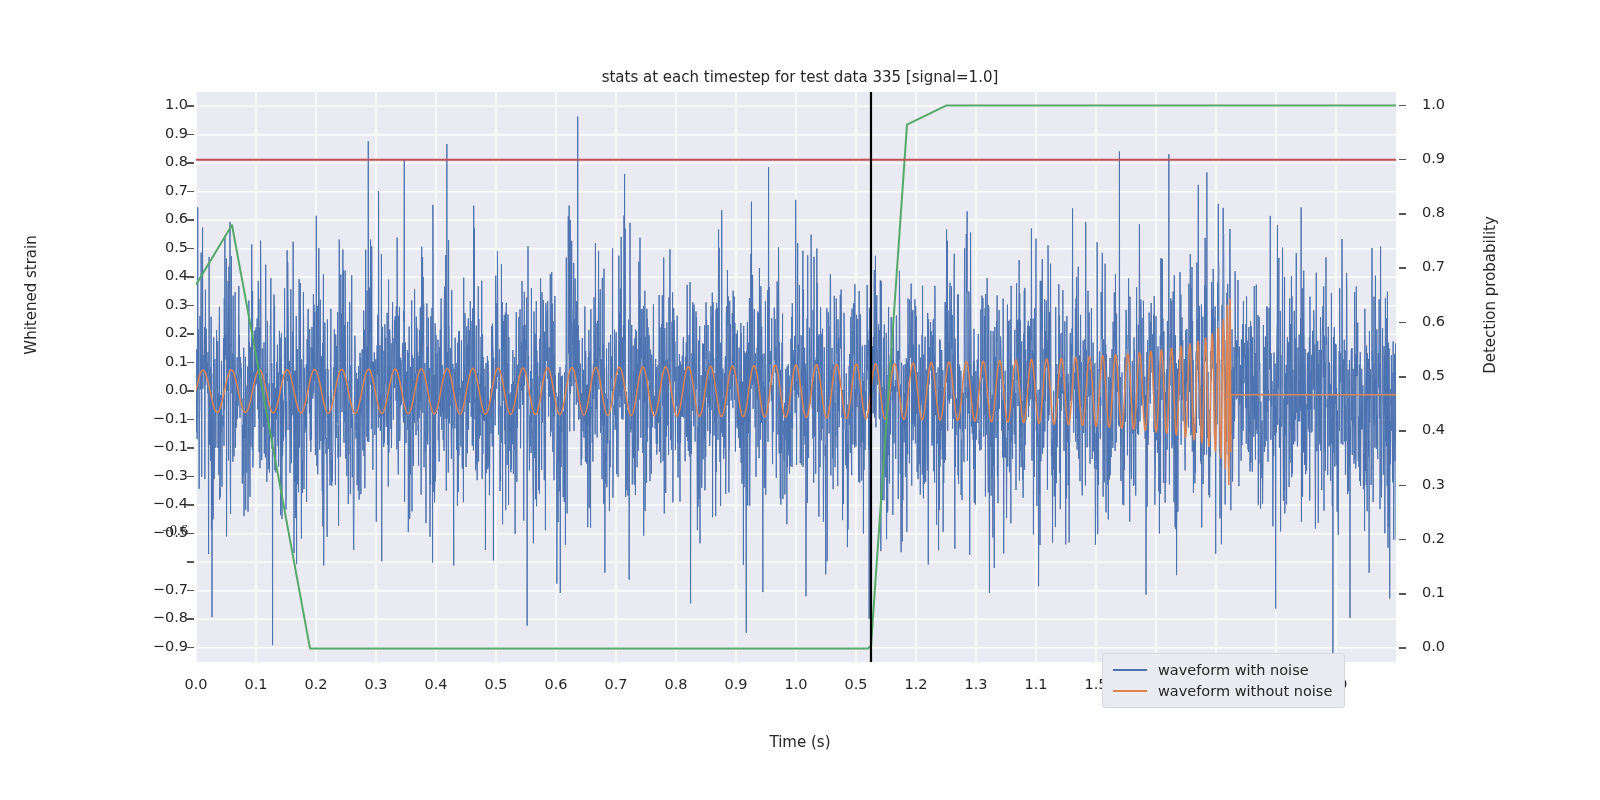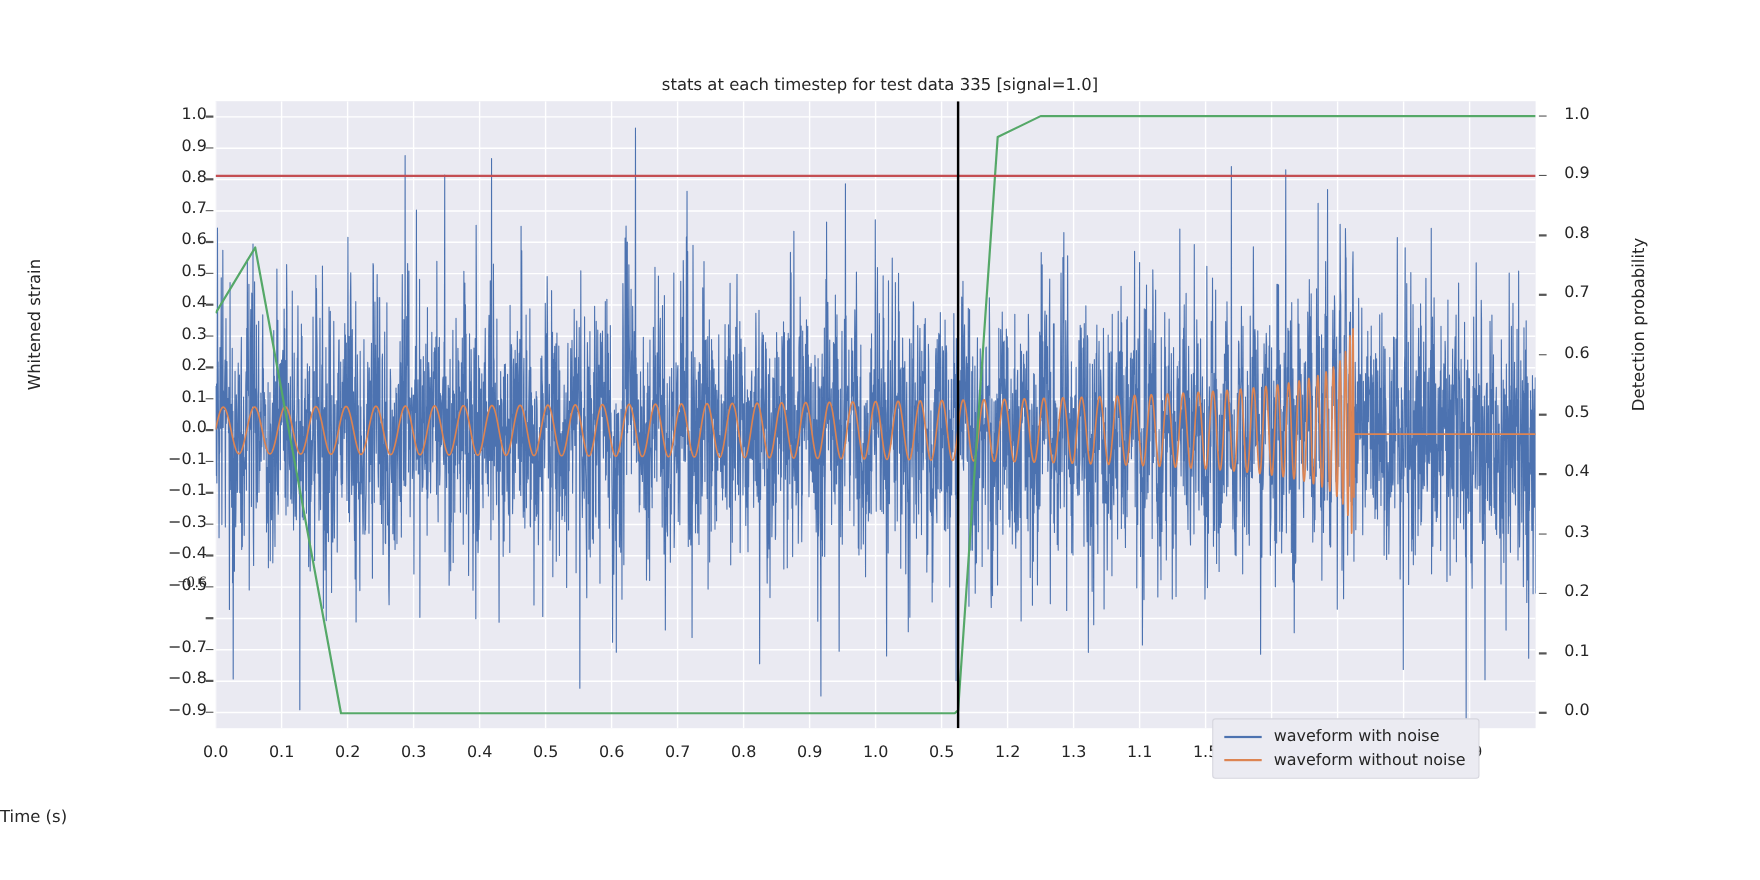--- a/index.html
+++ b/index.html
@@ -28,21 +28,21 @@
   .ytick{right:1412px;text-align:right;}
   .y2tick{left:1422px;text-align:left;}
   .tickmark{
     position:absolute;width:7px;height:1.6px;background:#555;
   }
   .xtick{
     position:absolute;font-size:14.5px;color:#262626;
     text-align:center;width:60px;
   }
   .xlabel{
-    position:absolute;left:0;top:733px;width:1600px;
+    position:absolute;left:0;top:733px;width:1600px;text-align:center;
     font-size:15px;color:#262626;
   }
   .ylabel-left{
     position:absolute;left:-69px;top:286px;width:200px;text-align:center;
     font-size:15px;color:#262626;
     transform:rotate(-90deg);transform-origin:center center;
   }
   .ylabel-right{
     position:absolute;left:1370px;top:286px;width:240px;text-align:center;
     font-size:15px;color:#262626;

